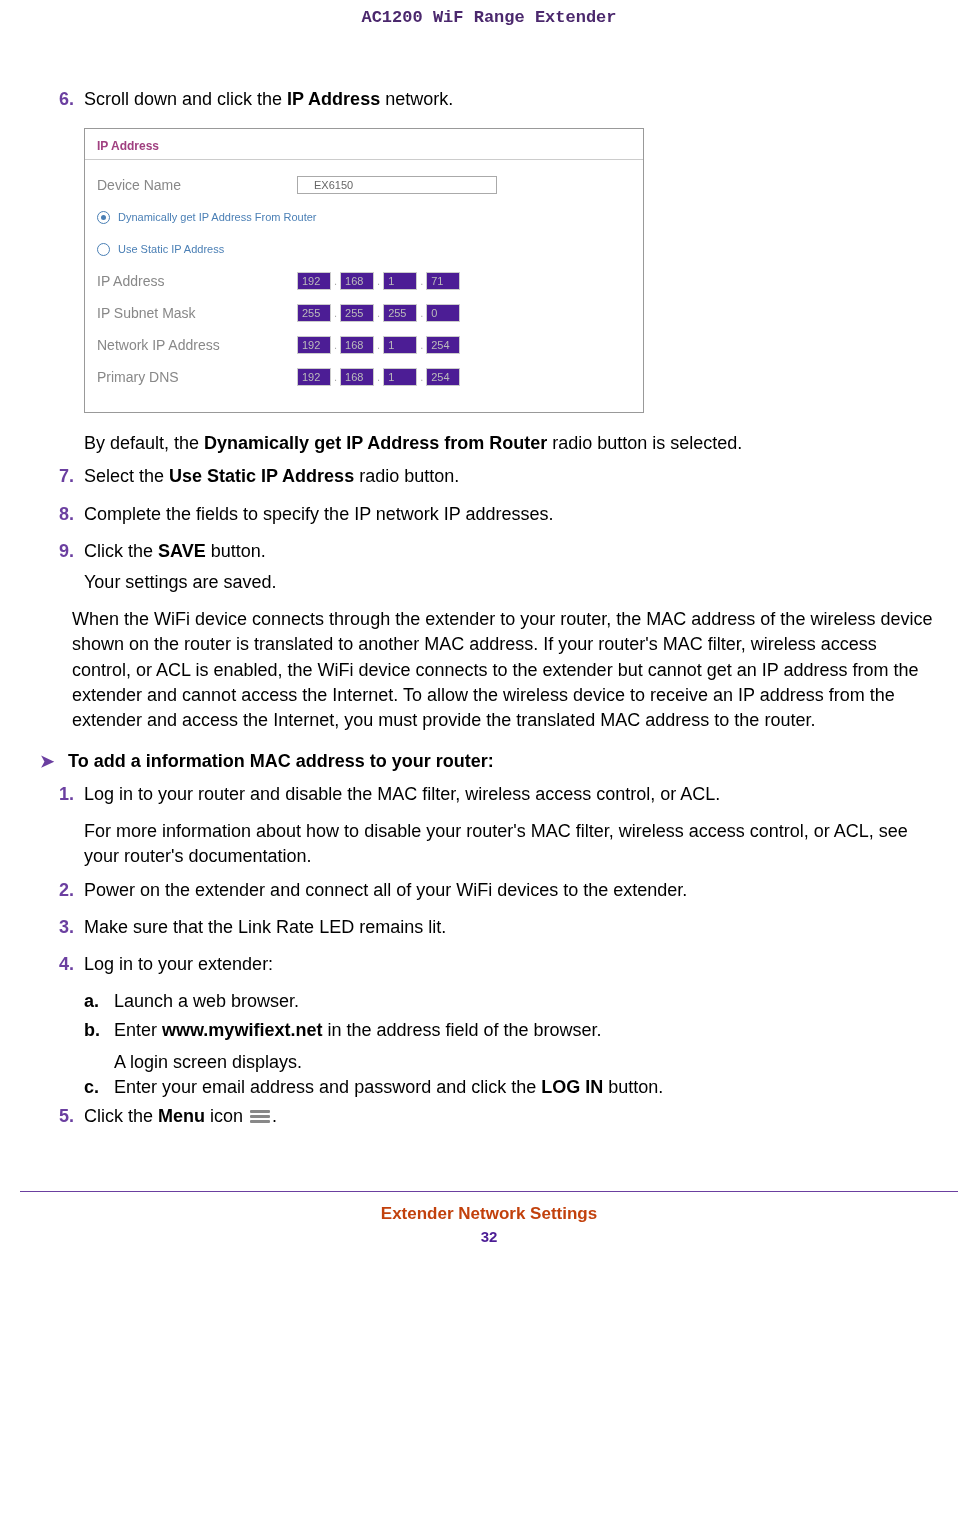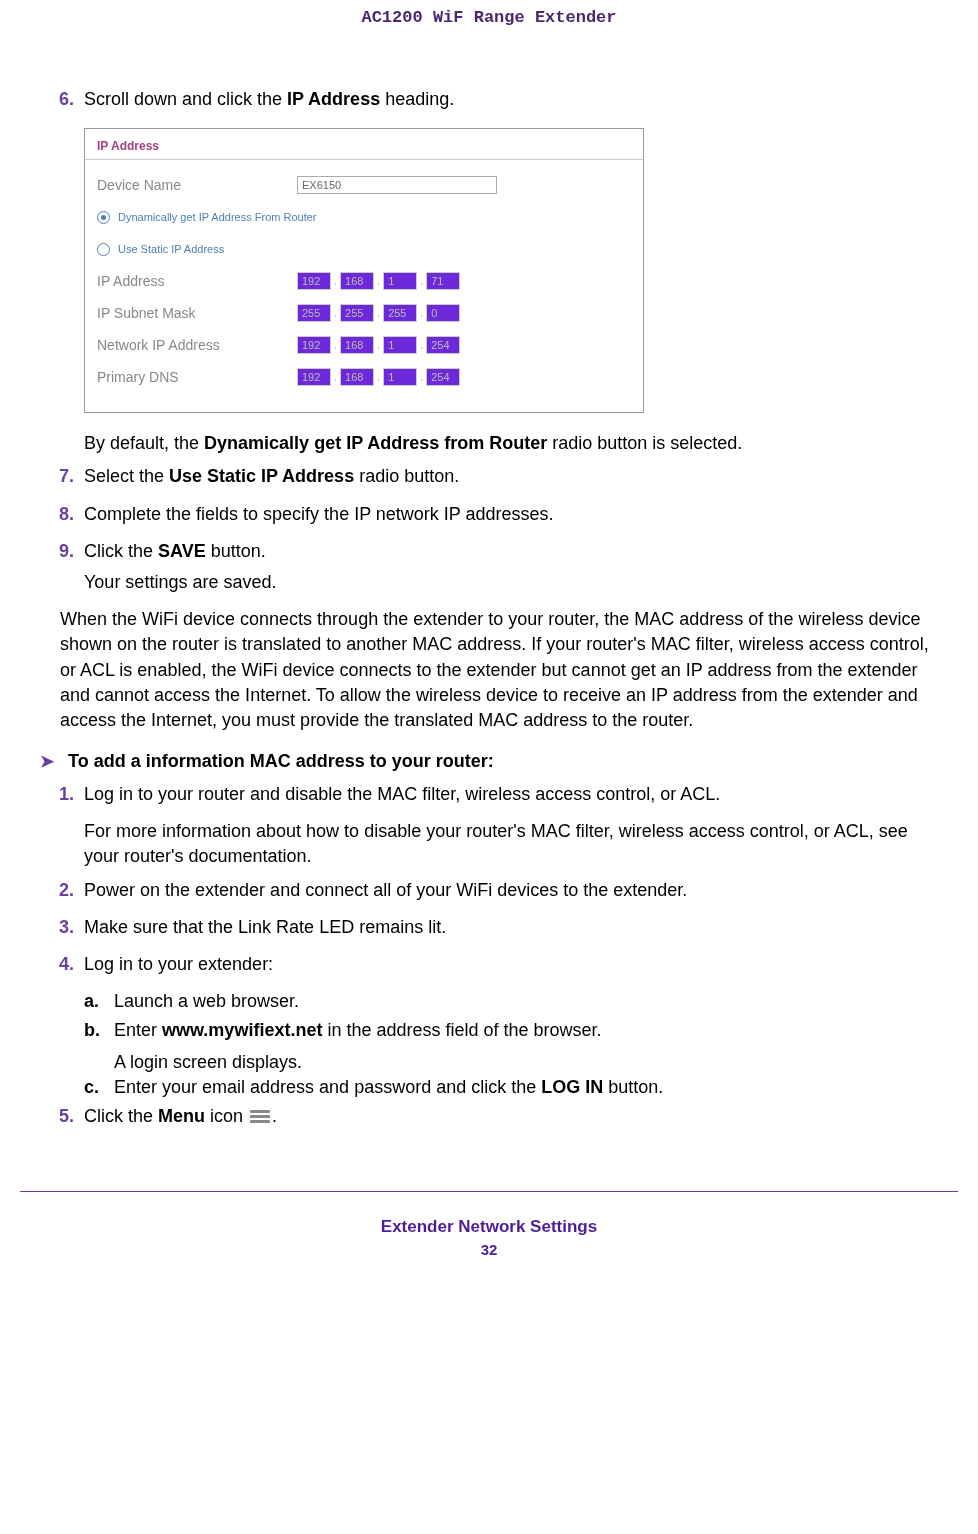--- a/index.html
+++ b/index.html
@@ -70,21 +70,21 @@
   .panel-label {
     width: 200px;
     flex-shrink: 0;
     color: #888;
     font-size: 14px;
   }
   .device-name-input {
     border: 1px solid #aaa;
     height: 18px;
     width: 200px;
-    padding: 0 4px;
+    padding: 0 16px;
     font-size: 11px;
     color: #666;
     box-sizing: border-box;
   }
   .radio {
     display: inline-block;
     width: 11px;
     height: 11px;
     border-radius: 50%;
     border: 1px solid #4a7fb5;
@@ -114,21 +114,21 @@
   }
   .octet {
     border: 1px solid #ccc;
     width: 34px;
     height: 18px;
     font-size: 11px;
     color: #bbb;
     text-align: left;
     padding: 0 4px;
     box-sizing: border-box;
-    background: #6d28d9;
+    background: #4c1d95;
   }
   .dot {
     color: #aaa;
     font-size: 11px;
   }
   .explain-indent {
     margin-left: 44px;
     font-size: 18px;
     line-height: 1.4;
     margin-bottom: 8px;
@@ -137,21 +137,21 @@
     color: #6b3fa0;
     font-size: 32px;
     font-weight: bold;
     margin-top: 30px;
     margin-bottom: 24px;
     letter-spacing: 0px;
   }
   .body-para {
     font-size: 18px;
     line-height: 1.4;
-    margin-left: 20px;
+    margin-left: 32px;
     margin-bottom: 18px;
   }
   .arrow-row {
     display: flex;
     margin-bottom: 10px;
   }
   .arrow-marker {
     color: #6b3fa0;
     font-weight: bold;
     min-width: 28px;
@@ -199,24 +199,24 @@
     margin-bottom: 2px;
     border-radius: 1px;
   }
   .footer-rule {
     border: none;
     border-top: 1px solid #6b3fa0;
     margin: 30px 20px 0 20px;
   }
   .footer-title {
     text-align: center;
-    color: #4c1d95;
+    color: #c2410c;
     font-weight: bold;
     font-size: 17px;
-    margin-top: 25px;
+    margin-top: 12px;
   }
   .footer-page {
     text-align: center;
     color: #4c1d95;
     font-weight: bold;
     font-size: 15px;
     margin-top: 4px;
     padding-bottom: 10px;
   }
 </style>
@@ -224,21 +224,21 @@
 <body>
 
 <div class="page">
 
   <div class="header-title">AC1200 WiF Range Extender</div>
 
   <div class="step-row">
     <div class="step-num">6.</div>
     <div class="step-body">
       <p>
-        <span>Scroll down and click the </span><span class="bold">IP Address</span><span> heading.</span>
+        <span>Scroll down and click the </span><span class="bold">IP Address</span><span> network.</span>
       </p>
     </div>
   </div>
 
   <div class="screenshot-panel">
     <div class="panel-title">IP Address</div>
     <div class="panel-content">
       <div class="panel-row">
         <div class="panel-label">Device Name</div>
         <input class="device-name-input" value="EX6150" style="">

